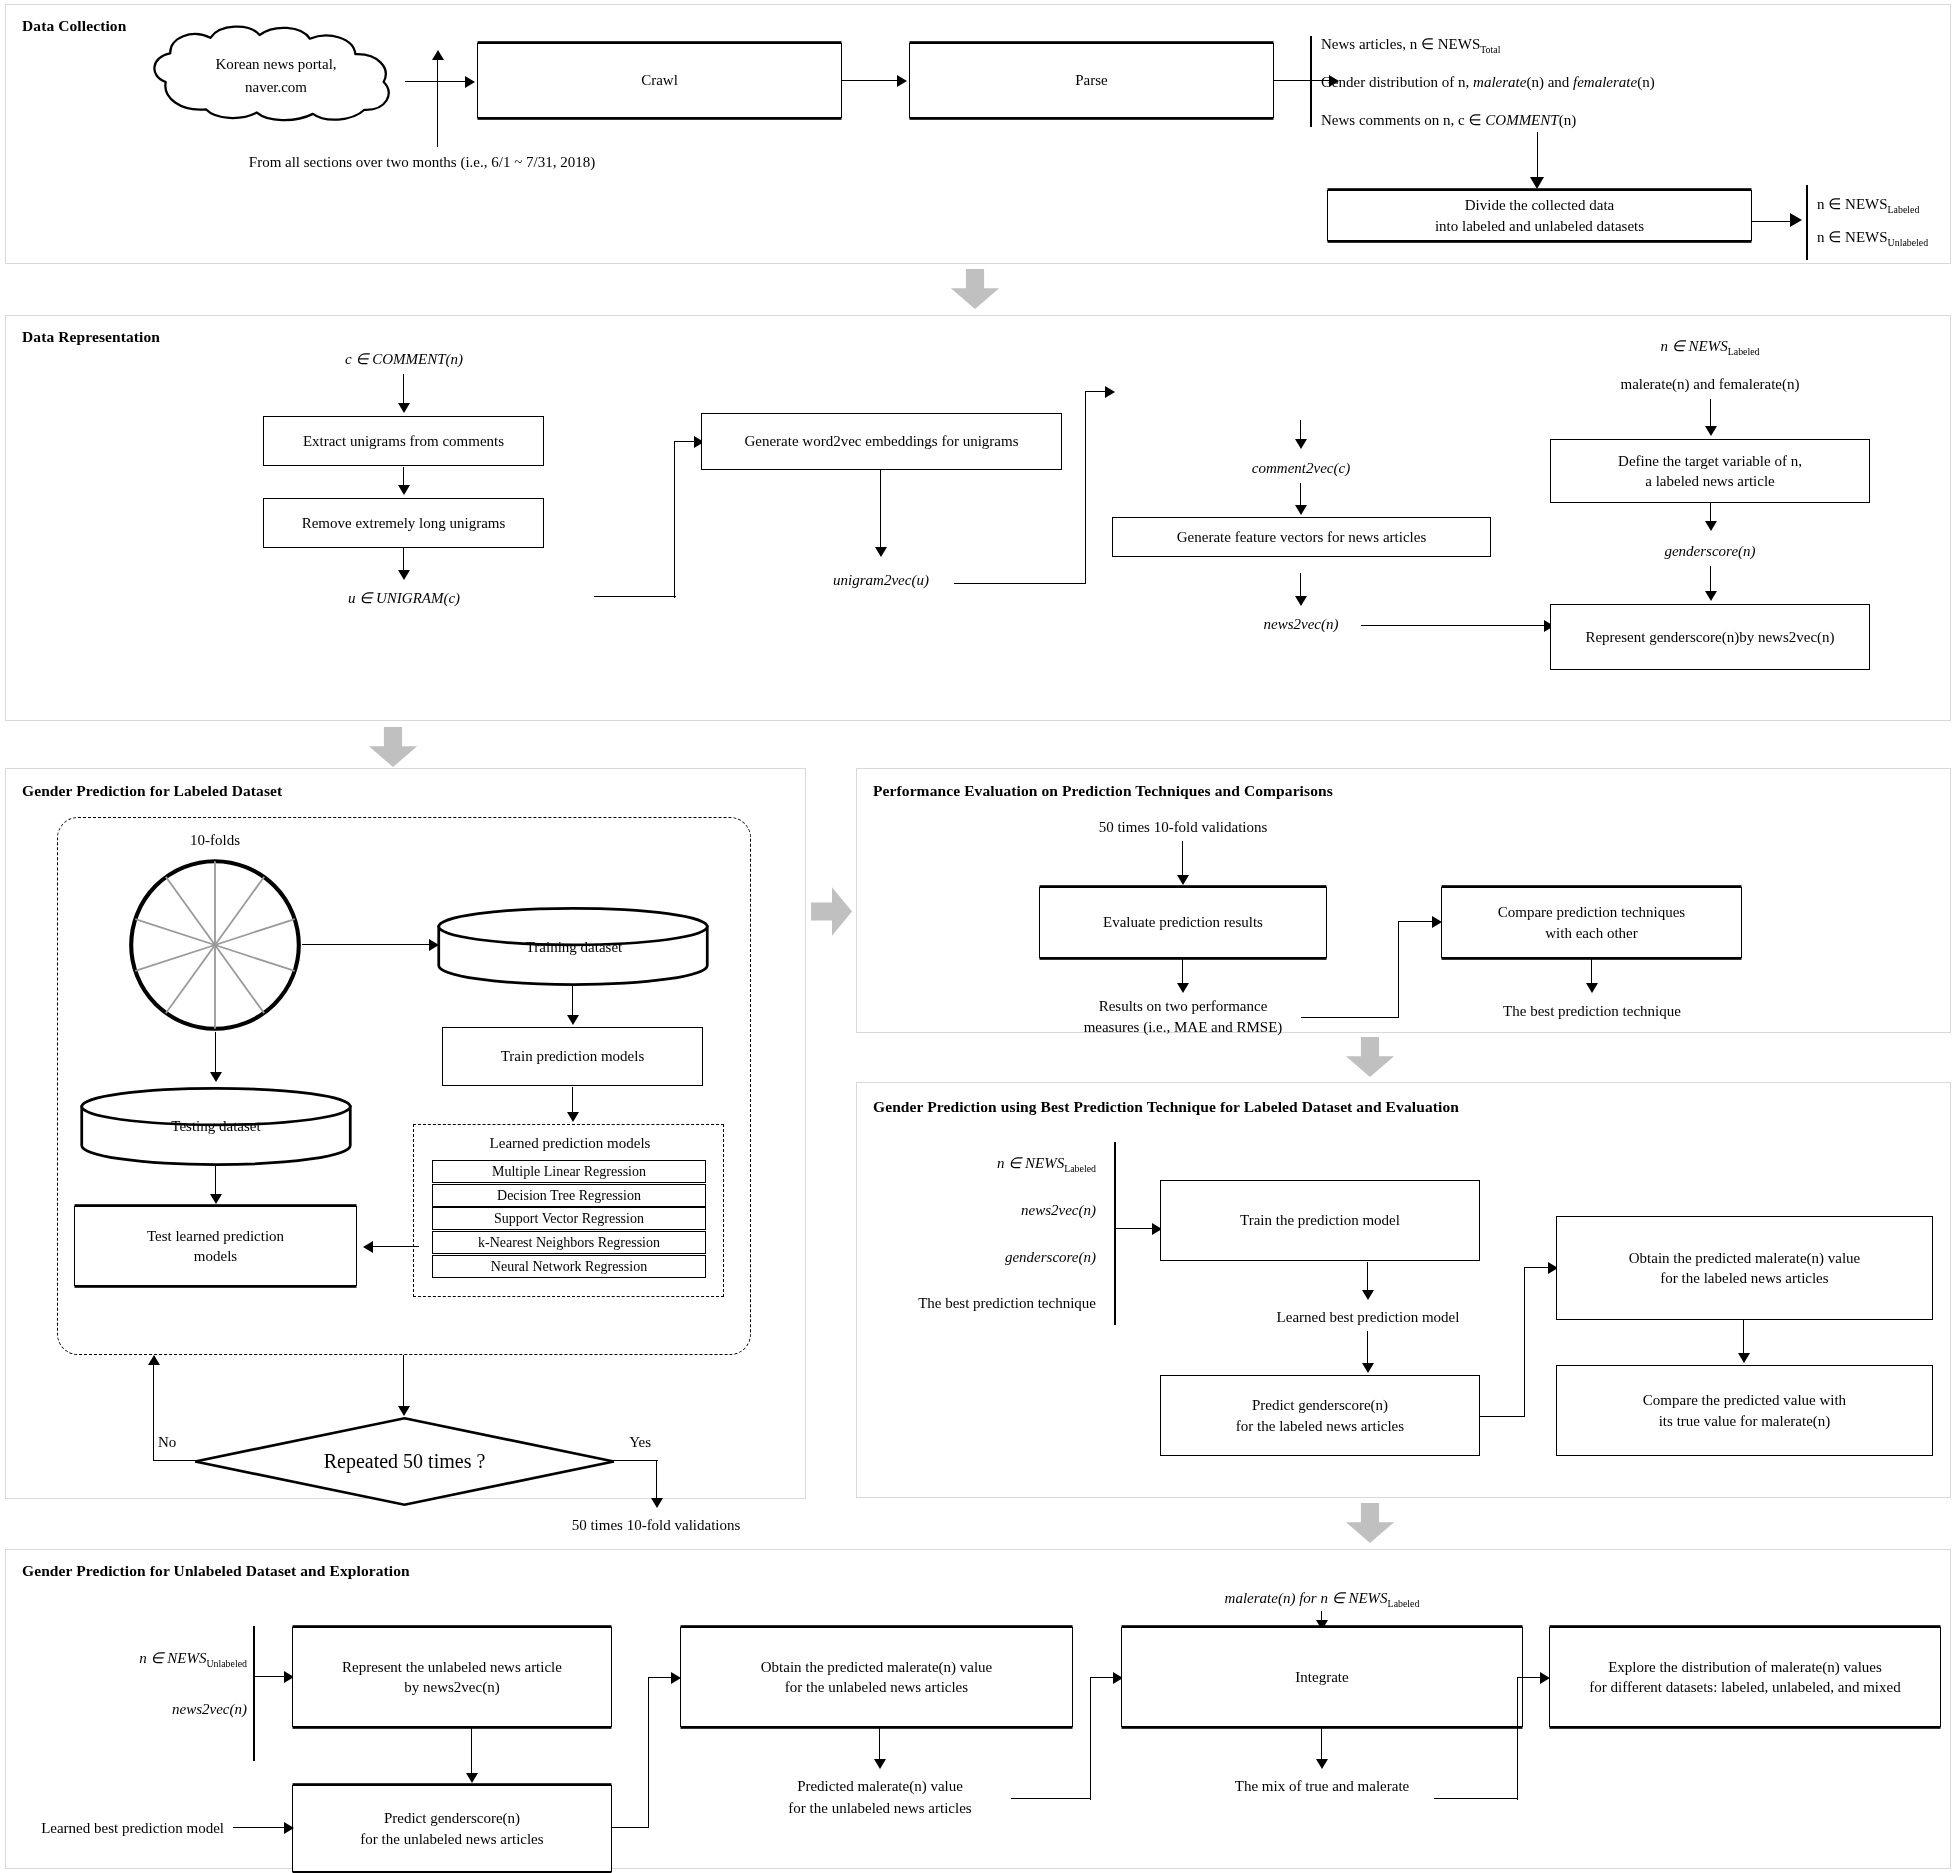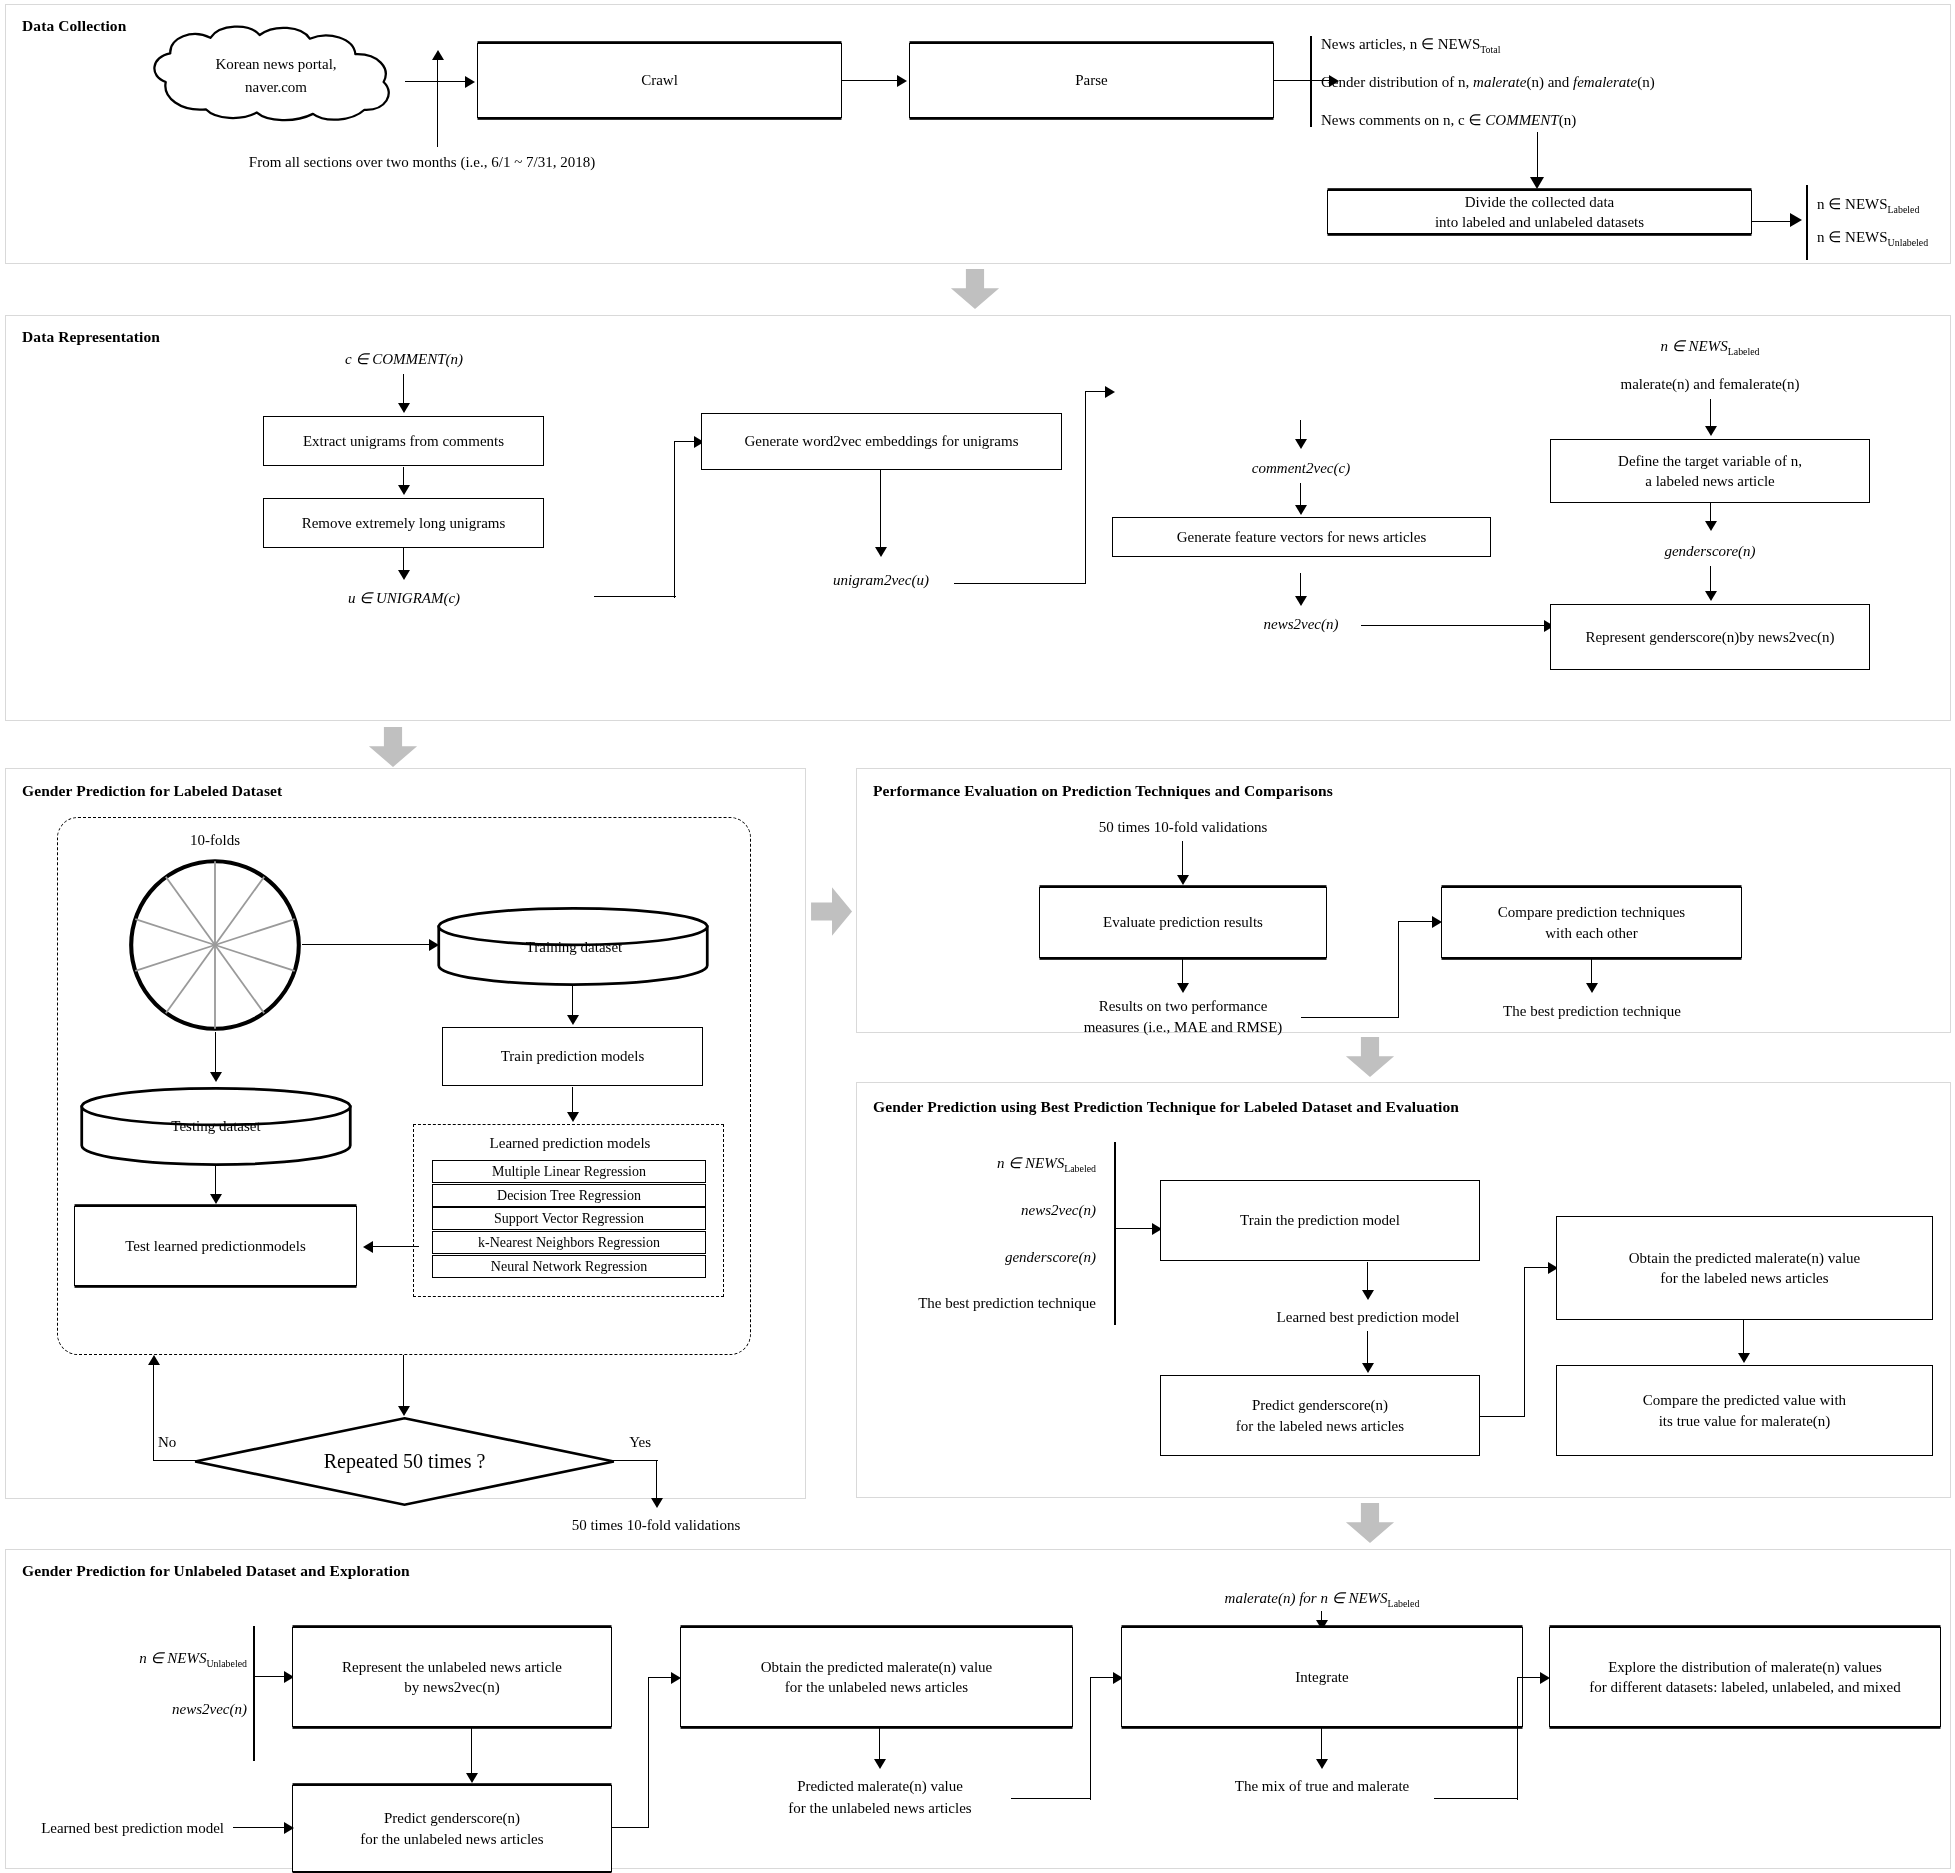--- a/index.html
+++ b/index.html
@@ -112,21 +112,21 @@
 <div class="lbl" style="left:1321px;top:72px;">
   <span>Gender distribution of n, </span><span class="it">malerate</span><span>(n) and </span><span class="it">femalerate</span><span>(n)</span>
 </div>
 <div class="lbl" style="left:1321px;top:110px;">
   <span>News comments on n, c ∈ </span><span class="it">COMMENT</span><span>(n)</span>
 </div>
 
 <div class="ln vln" style="left:1537px;top:132px;height:48px;"></div>
 <div class="arw bigdown" style="left:1530px;top:177px;"></div>
 
-<div class="box shadow" style="left:1327px;top:190px;width:425px;height:44px;flex-direction:column;">
+<div class="box shadow" style="left:1327px;top:190px;width:425px;height:51px;flex-direction:column;">
   <span class="t">Divide the collected data</span>
   <span class="t">into labeled and unlabeled datasets</span>
 </div>
 
 <div class="ln hln" style="left:1751px;top:221px;width:41px;"></div>
 <div class="arw bigright" style="left:1790px;top:213px;"></div>
 <div class="sep" style="left:1806px;top:185px;width:1.8px;height:75px;"></div>
 
 <div class="lbl" style="left:1817px;top:194px;">
   <span>n ∈ NEWS</span><span class="sub">Labeled</span>
@@ -274,21 +274,21 @@
   <svg width="274" height="80" viewBox="0 0 600 175">
     <path d="M6 45 L6 130 A294 42 0 0 0 594 130 L594 45 Z" fill="#fff" stroke="#000" stroke-width="6"></path>
     <ellipse cx="300" cy="45" rx="294" ry="40" fill="#fff" stroke="#000" stroke-width="6"></ellipse>
   </svg>
 </div>
 <div class="lbl c" style="left:216px;top:1116px;">Testing dataset</div>
 
 <div class="ln vln" style="left:215px;top:1164px;height:33px;"></div>
 <div class="arw down" style="left:210px;top:1194px;"></div>
 
-<div class="box shadow" style="left:74px;top:1206px;width:283px;height:80px;">
+<div class="box shadow" style="left:74px;top:1206px;width:283px;height:80px;flex-direction:column;">
   <span class="t">Test learned prediction</span>
   <span class="t">models</span>
 </div>
 
 <div class="dash" style="left:413px;top:1124px;width:311px;height:173px;"></div>
 <div class="lbl c" style="left:570px;top:1133px;">Learned prediction models</div>
 
 <div class="mrow" style="left:432px;top:1160px;width:274px;height:23px;">
       <span>Multiple Linear Regression</span>
     </div>

